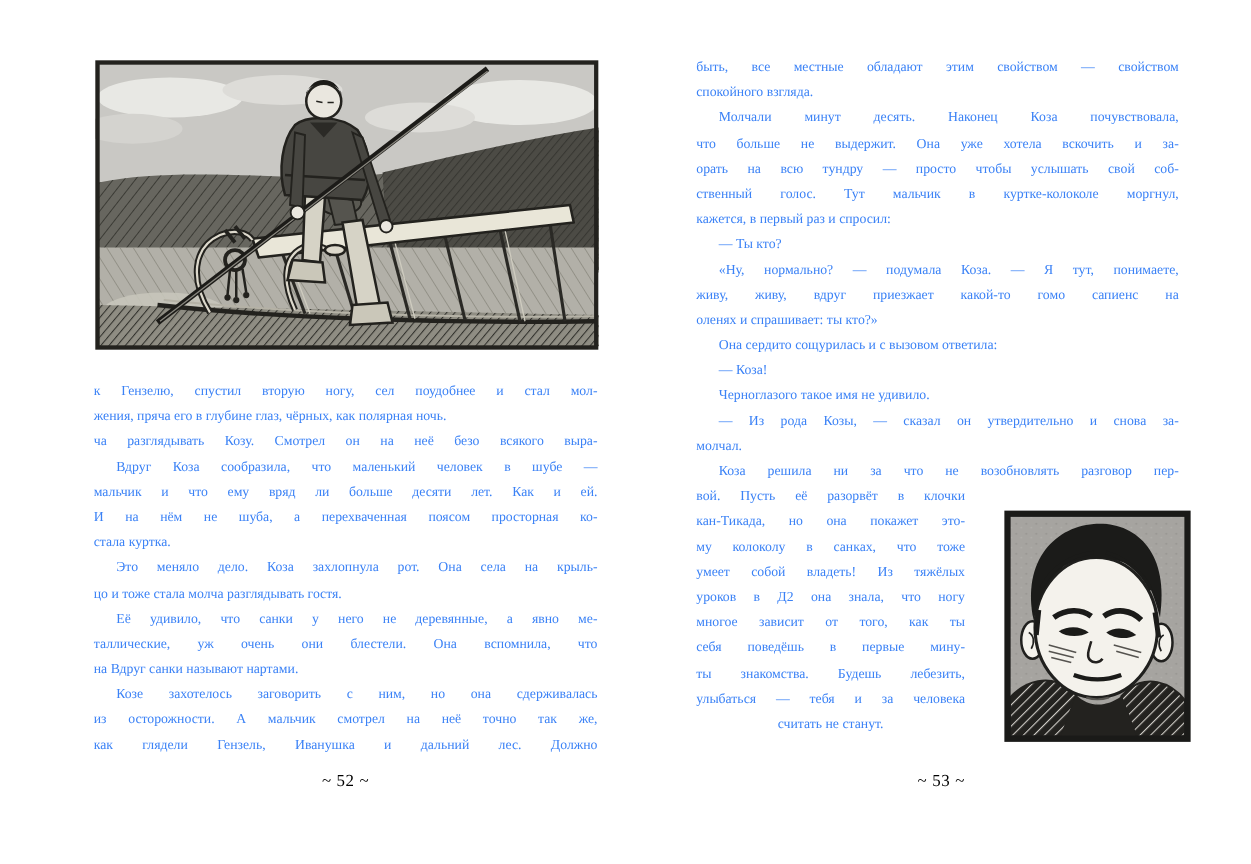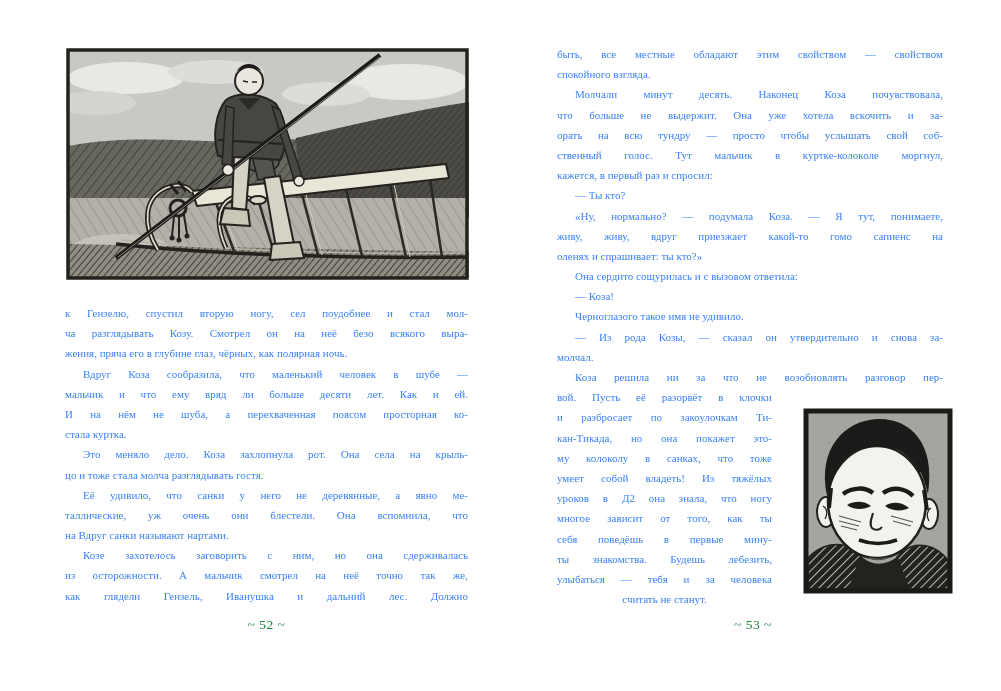--- a/index.html
+++ b/index.html
@@ -5,21 +5,21 @@
   html,body{margin:0;padding:0;background:#ffffff;}
   .book{
     position:relative;
     width:1001px;height:691px;
     background:#ffffff;
     font-family:"Liberation Serif","DejaVu Serif",serif;
     color:#1d1d1b;
     overflow:hidden;
   }
   .page{position:absolute;top:0;height:691px;}
-  .page.left{left:8px;width:500px;font-family:Liberation Serif, serif;}
+  .page.left{left:18px;width:500px;font-family:Liberation Serif, serif;}
   .page.right{left:500px;width:501px;}
 
   figure{margin:0;padding:0;}
   .illus-main{position:absolute;left:58px;top:48px;width:403px;height:232px;}
   .illus-portrait{position:absolute;left:303px;top:408px;width:150px;height:186px;}
 
   .textcol{position:absolute;}
   .textcol.leftcol{left:57px;top:303px;width:403px;}
   .textcol.rightcol{left:57px;top:44px;width:386px;}
 
@@ -31,21 +31,21 @@
     color:#3b82f6;
   }
   .line.just{text-align:justify;text-align-last:justify;}
   .line.ind{text-indent:18px;}
   .line.narrow{width:215px;text-align:center;}
 
   .pagenum{
     position:absolute;top:616px;
     font-size:13.5px;line-height:18px;
     letter-spacing:0.5px;
-    text-align:center;color:#15803d;
+    text-align:center;color:#000000;
   }
   .pagenum.leftnum{left:57px;width:403px;}
   .pagenum.rightnum{left:60px;width:386px;}
 </style>
 </head>
 <body>
 
 <div class="book">
 
   <section class="page left">
@@ -135,22 +135,22 @@
 
         <circle cx="162" cy="122" r="5.5" fill="#eae7df" stroke="#23221e" stroke-width="1.5"></circle>
         <circle cx="233" cy="133" r="5" fill="#eae7df" stroke="#23221e" stroke-width="1.5"></circle>
 
         <rect x="2" y="2" width="399" height="228" fill="none" stroke="#23221e" stroke-width="3.5"></rect>
       </svg>
     </figure>
 
     <div class="textcol leftcol" id="left-lines">
         <div class="line just">к Гензелю, спустил вторую ногу, сел поудобнее и стал мол-</div>
+        <div class="line">жения, пряча его в глубине глаз, чёрных, как полярная ночь.</div>
         <div class="line just">ча разглядывать Козу. Смотрел он на неё безо всякого выра-</div>
-        <div class="line">жения, пряча его в глубине глаз, чёрных, как полярная ночь.</div>
         <div class="line just ind">Вдруг Коза сообразила, что маленький человек в шубе —</div>
         <div class="line just">мальчик и что ему вряд ли больше десяти лет. Как и ей.</div>
         <div class="line just">И на нём не шуба, а перехваченная поясом просторная ко-</div>
         <div class="line">стала куртка.</div>
         <div class="line just ind">Это меняло дело. Коза захлопнула рот. Она села на крыль-</div>
         <div class="line">цо и тоже стала молча разглядывать гостя.</div>
         <div class="line just ind">Её удивило, что санки у него не деревянные, а явно ме-</div>
         <div class="line just">таллические, уж очень они блестели. Она вспомнила, что</div>
         <div class="line">на Вдруг санки называют нартами.</div>
         <div class="line just ind">Козе захотелось заговорить с ним, но она сдерживалась</div>
@@ -175,21 +175,20 @@
         <div class="line just ind">«Ну, нормально? — подумала Коза. — Я тут, понимаете,</div>
         <div class="line just">живу, живу, вдруг приезжает какой-то гомо сапиенс на</div>
         <div class="line">оленях и спрашивает: ты кто?»</div>
         <div class="line ind">Она сердито сощурилась и с вызовом ответила:</div>
         <div class="line ind">— Коза!</div>
         <div class="line ind">Черноглазого такое имя не удивило.</div>
         <div class="line just ind">— Из рода Козы, — сказал он утвердительно и снова за-</div>
         <div class="line">молчал.</div>
         <div class="line just ind">Коза решила ни за что не возобновлять разговор пер-</div>
         <div class="line just narrow">вой. Пусть её разорвёт в клочки</div>
-        <div class="line just narrow">и разбросает по закоулочкам Ти-</div>
         <div class="line just narrow">кан-Тикада, но она покажет это-</div>
         <div class="line just narrow">му колоколу в санках, что тоже</div>
         <div class="line just narrow">умеет собой владеть! Из тяжёлых</div>
         <div class="line just narrow">уроков в Д2 она знала, что ногу</div>
         <div class="line just narrow">многое зависит от того, как ты</div>
         <div class="line just narrow">себя поведёшь в первые мину-</div>
         <div class="line just narrow">ты знакомства. Будешь лебезить,</div>
         <div class="line just narrow">улыбаться — тебя и за человека</div>
         <div class="line narrow">считать не станут.</div>
       </div>

